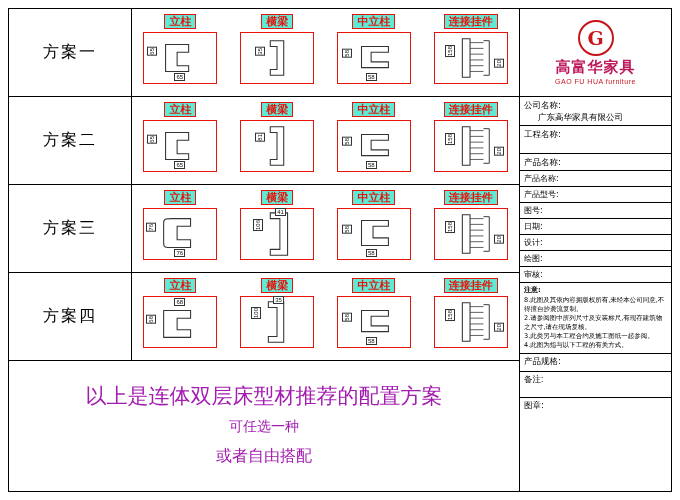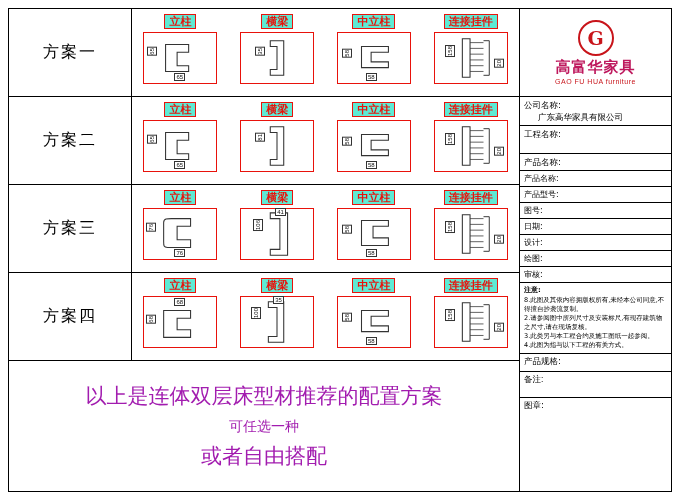--- a/index.html
+++ b/index.html
@@ -64,21 +64,21 @@
 
   
   .note {
     flex:1; display:flex; flex-direction:column;
     align-items:center; justify-content:center;
     color:#a21caf;
     font-family:"DejaVu Sans", sans-serif;
   }
   .note-l1 { font-size:21px; line-height:30px; font-weight:normal; }
   .note-l2 { font-size:14px; line-height:30px; }
-  .note-l3 { font-size:21px; line-height:30px; }
+  .note-l3 { font-size:16px; line-height:30px; }
 
   
   .logo-box {
     height:88px; border-bottom:1px solid #000;
     display:flex; flex-direction:column; align-items:center; justify-content:center;
     position:relative;
   }
   .logo-mark {
     width:36px; height:36px; border-radius:50%;
     border:2px solid #c8141a; position:relative;

